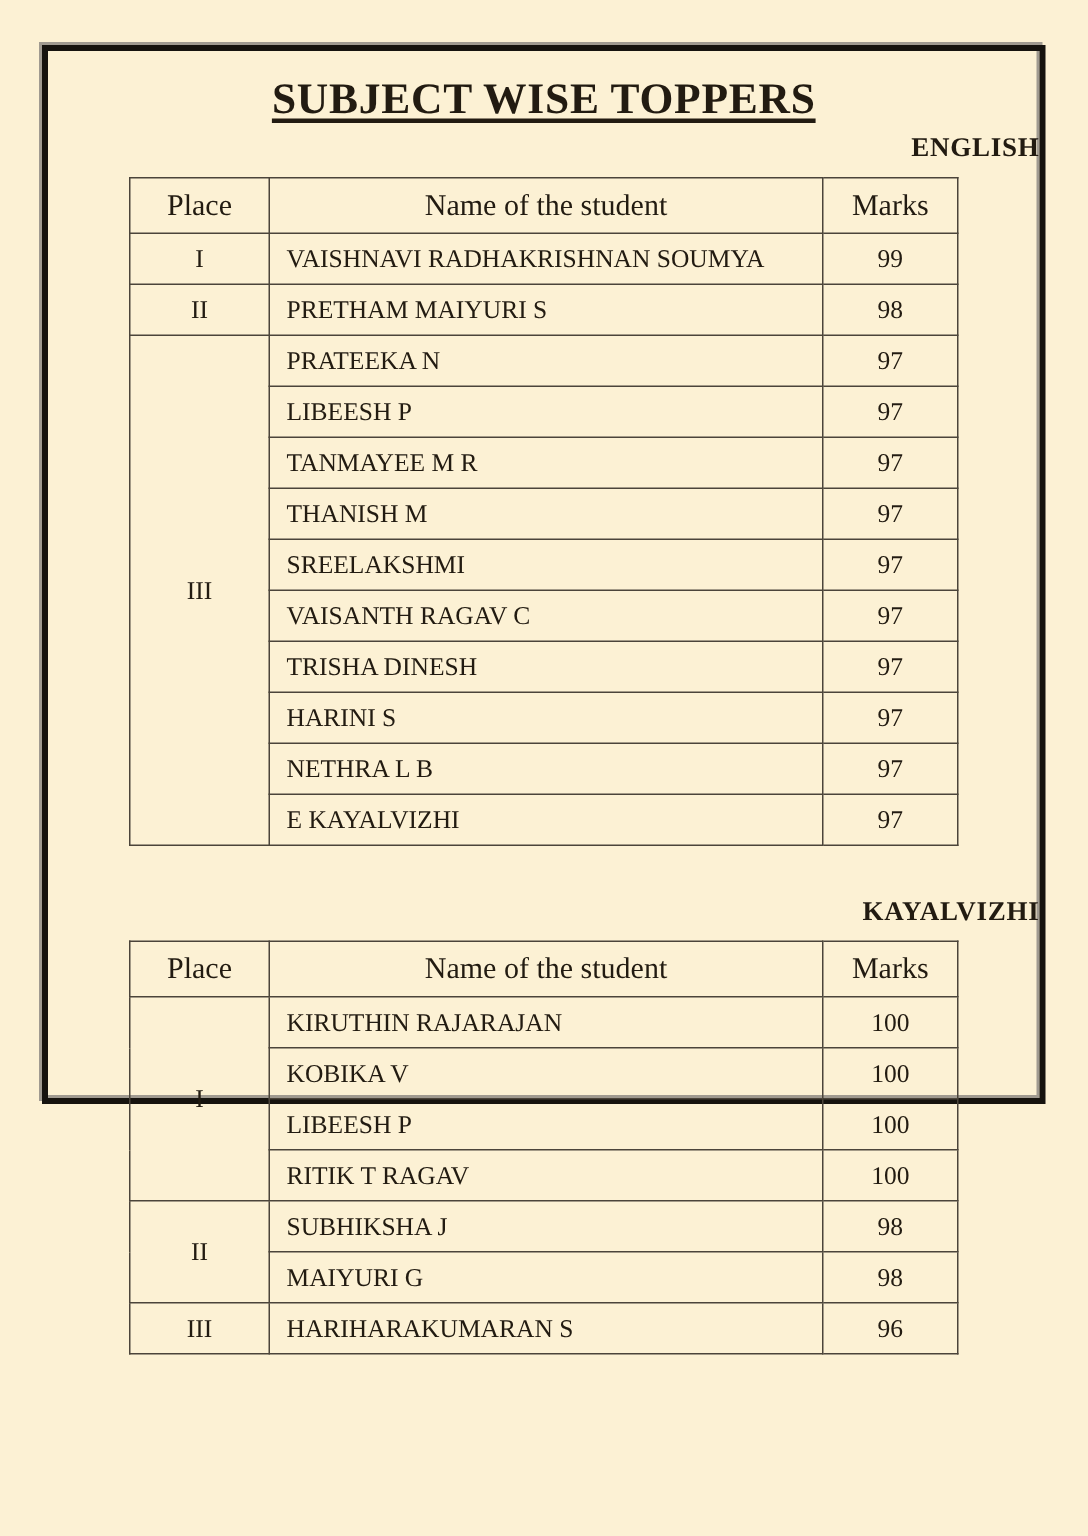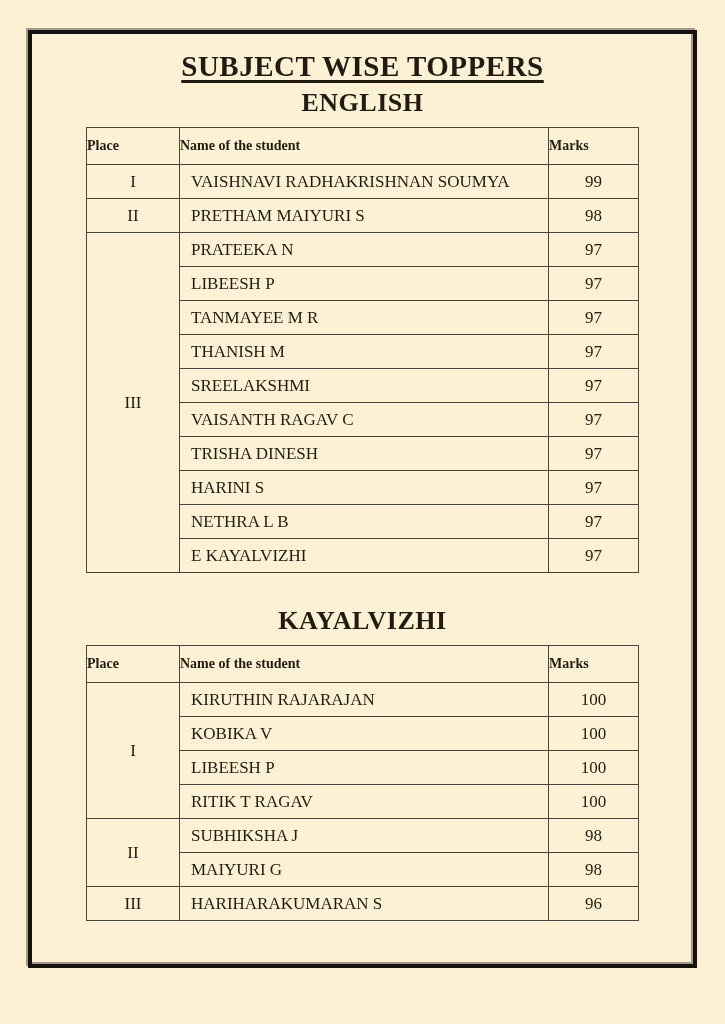--- a/index.html
+++ b/index.html
@@ -15,62 +15,62 @@
     position:relative;
     width:725px;height:1024px;
     background:var(--bg);
     color:var(--ink);
     font-family:"Liberation Serif","DejaVu Serif",serif;
     overflow:hidden;
   }
   .frame{
     position:absolute;
     left:28px;top:30px;
-    width:669px;height:938px;
+    width:669px;height:706px;
     border:4px solid var(--frame);
     box-shadow:-2px -2px 0 0 var(--frame-hl), inset -2px -2px 0 0 var(--frame-hl);
     padding-top:12px;
   }
   .main-title{
     margin:4px 0 0;
     text-align:center;
     font-size:29px;
     font-weight:bold;
     letter-spacing:0.5px;
     text-decoration:underline;
     text-decoration-thickness:2.5px;
     text-underline-offset:4px;
   }
   .subject-title{
     margin:5px 0 9px;
-    text-align:center;
-    font-size:26px;
+    text-align:right;
+    font-size:18px;
     font-weight:bold;
     letter-spacing:0.5px;
   }
   .subject-section + .subject-section .subject-title{
     margin-top:33px;
   }
   table.toppers-table{
     width:552px;
     margin:0 auto;
     border-collapse:collapse;
     table-layout:fixed;
   }
   .toppers-table th,
   .toppers-table td{
     border:1px solid var(--line);
     padding:0;
     vertical-align:middle;
   }
   .toppers-table th{
     height:37px;
-    font-size:14px;
-    font-weight:bold;
-    text-align:left;
+    font-size:20px;
+    font-weight:normal;
+    text-align:center;
   }
   .toppers-table td{
     height:34px;
     font-size:17px;
   }
   th.place-col{width:93px;}
   th.name-col{width:369px;}
   th.marks-col{width:90px;}
   td.place-cell{text-align:center;}
   td.marks-cell{text-align:center;}

